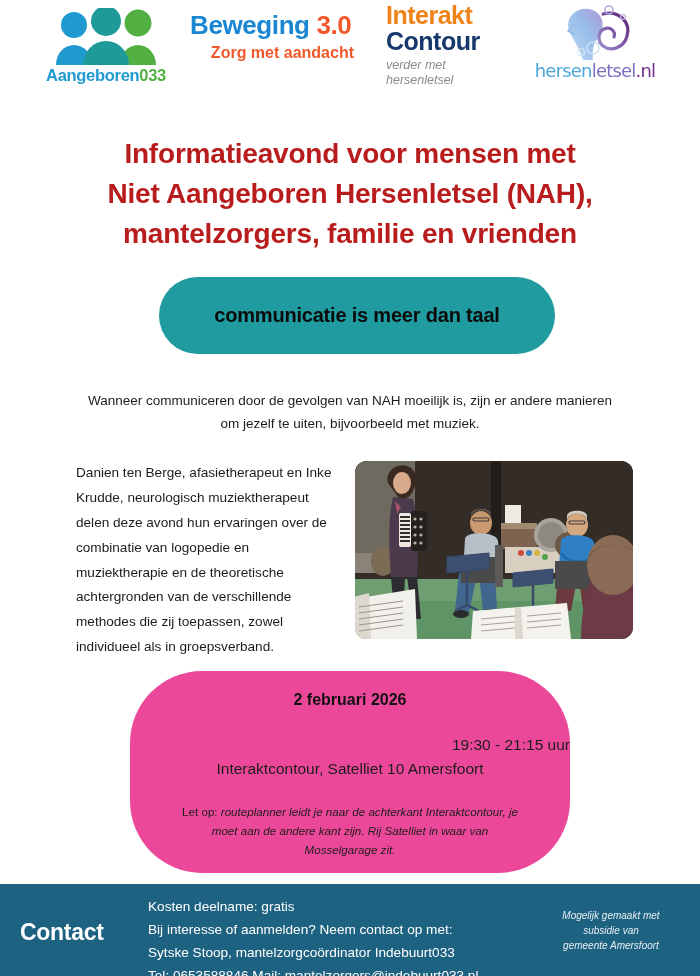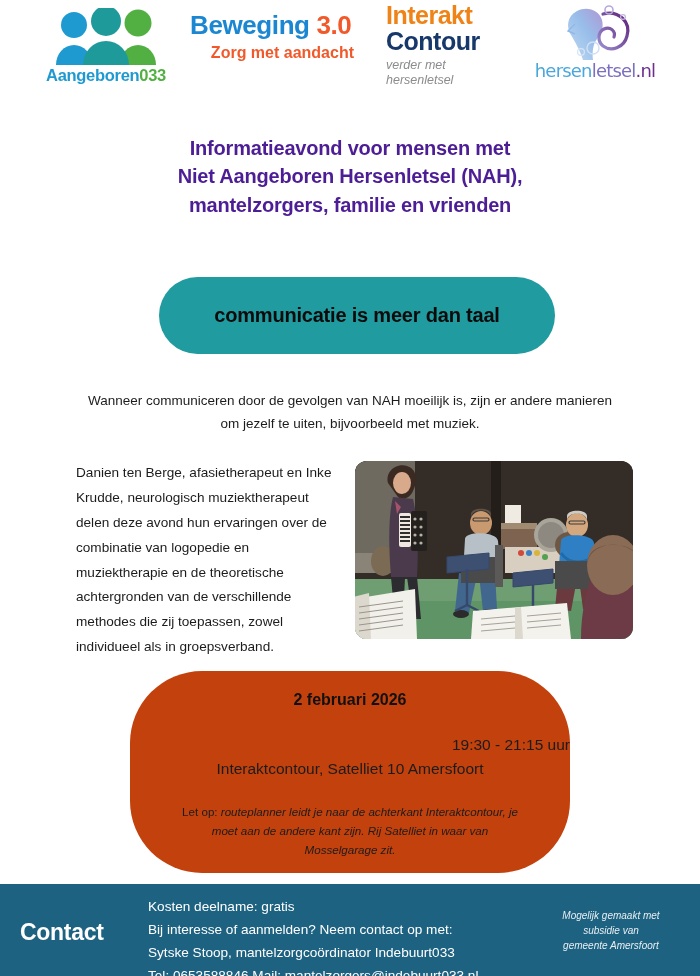--- a/index.html
+++ b/index.html
@@ -126,24 +126,24 @@
 
   
   .title-block {
     position: absolute;
     top: 134px;
     left: 0;
     width: 700px;
     text-align: center;
   }
   .title-line {
-    font-size: 20px;
+    font-size: 28px;
     font-weight: bold;
     line-height: 1.42;
-    color: #4c1d95;
+    color: #b91c1c;
     letter-spacing: -0.2px;
   }
 
   
   .teal-banner {
     position: absolute;
     left: 159px;
     top: 277px;
     width: 396px;
     height: 77px;
@@ -195,21 +195,21 @@
   }
   .photo svg { display: block; }
 
   
   .green-box {
     position: absolute;
     left: 130px;
     top: 671px;
     width: 440px;
     height: 202px;
-    background: #c2410c;
+    background: #ec4899;
     border-radius: 72px;
     text-align: center;
     box-sizing: border-box;
     padding-top: 16px;
   }
   .green-date {
     font-size: 16px;
     font-weight: bold;
     color: #111111;
     margin-top: 4px;

